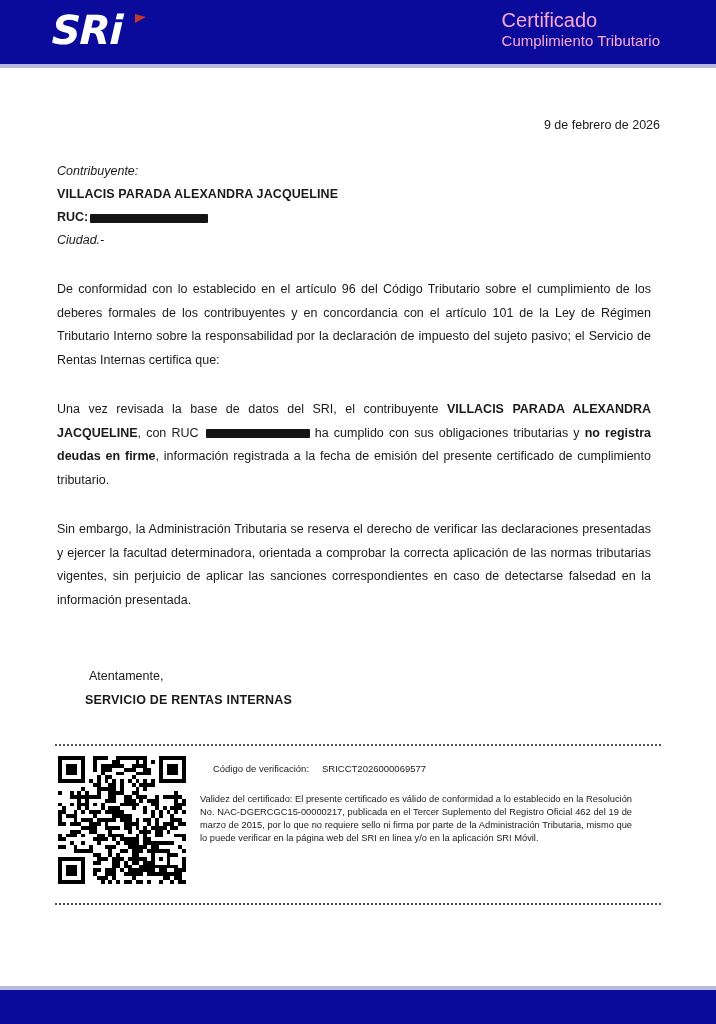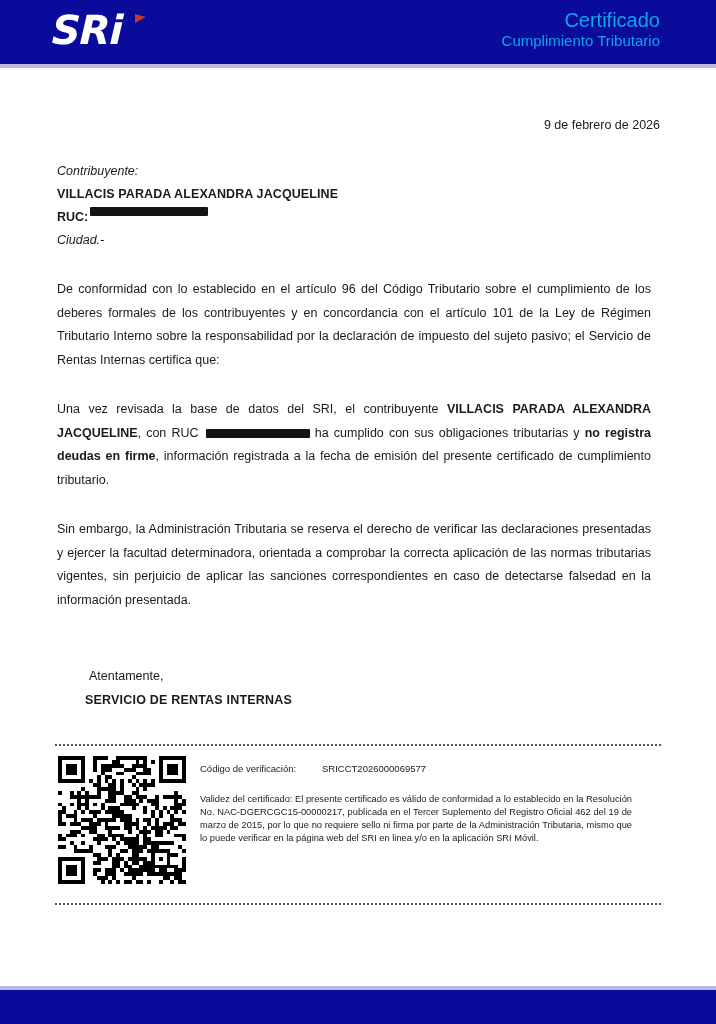--- a/index.html
+++ b/index.html
@@ -56,22 +56,21 @@
     top: 8px;
     width: 0; height: 0;
     border-left: 11px solid #c0392b;
     border-top: 3px solid transparent;
     border-bottom: 6px solid transparent;
   }
   .header-title-wrap {
     position: absolute;
     right: 56px;
     top: 8px;
-    text-align: right;
-    color: #0ea5e9;
+    color: #f9a8d4;
   }
   .header-title {
     font-size: 20px;
     line-height: 25px;
     font-weight: normal;
   }
   .header-subtitle {
     font-size: 15px;
     line-height: 16px;
     font-weight: normal;
@@ -103,21 +102,21 @@
     font-weight: bold;
     font-size: 12.5px;
     line-height: 23px;
     letter-spacing: 0.1px;
   }
   .ruc-line {
     font-weight: bold;
     font-size: 12.5px;
     line-height: 23px;
     display: flex;
-    align-items: flex-start;
+    align-items: center;
   }
   .redacted {
     display: inline-block;
     height: 9px;
     background: #141414;
     border-radius: 1px;
     margin-left: 2px;
     position: relative;
     top: 1px;
   }
@@ -183,20 +182,21 @@
     margin-left: 14px;
     padding-top: 6px;
     width: 432px;
   }
   .verif-rows { margin-bottom: 0; }
   .verif-row {
     display: flex;
     font-size: 9.5px;
     line-height: 13px;
     color: #1a1a1a;
+    text-align: center;
   }
   .verif-label { width: 122px; flex: 0 0 122px; }
   .verif-value { }
   .verif-validity {
     margin-top: 18px;
     font-size: 9.3px;
     line-height: 13px;
     text-align: justify;
     color: #1a1a1a;
   }

